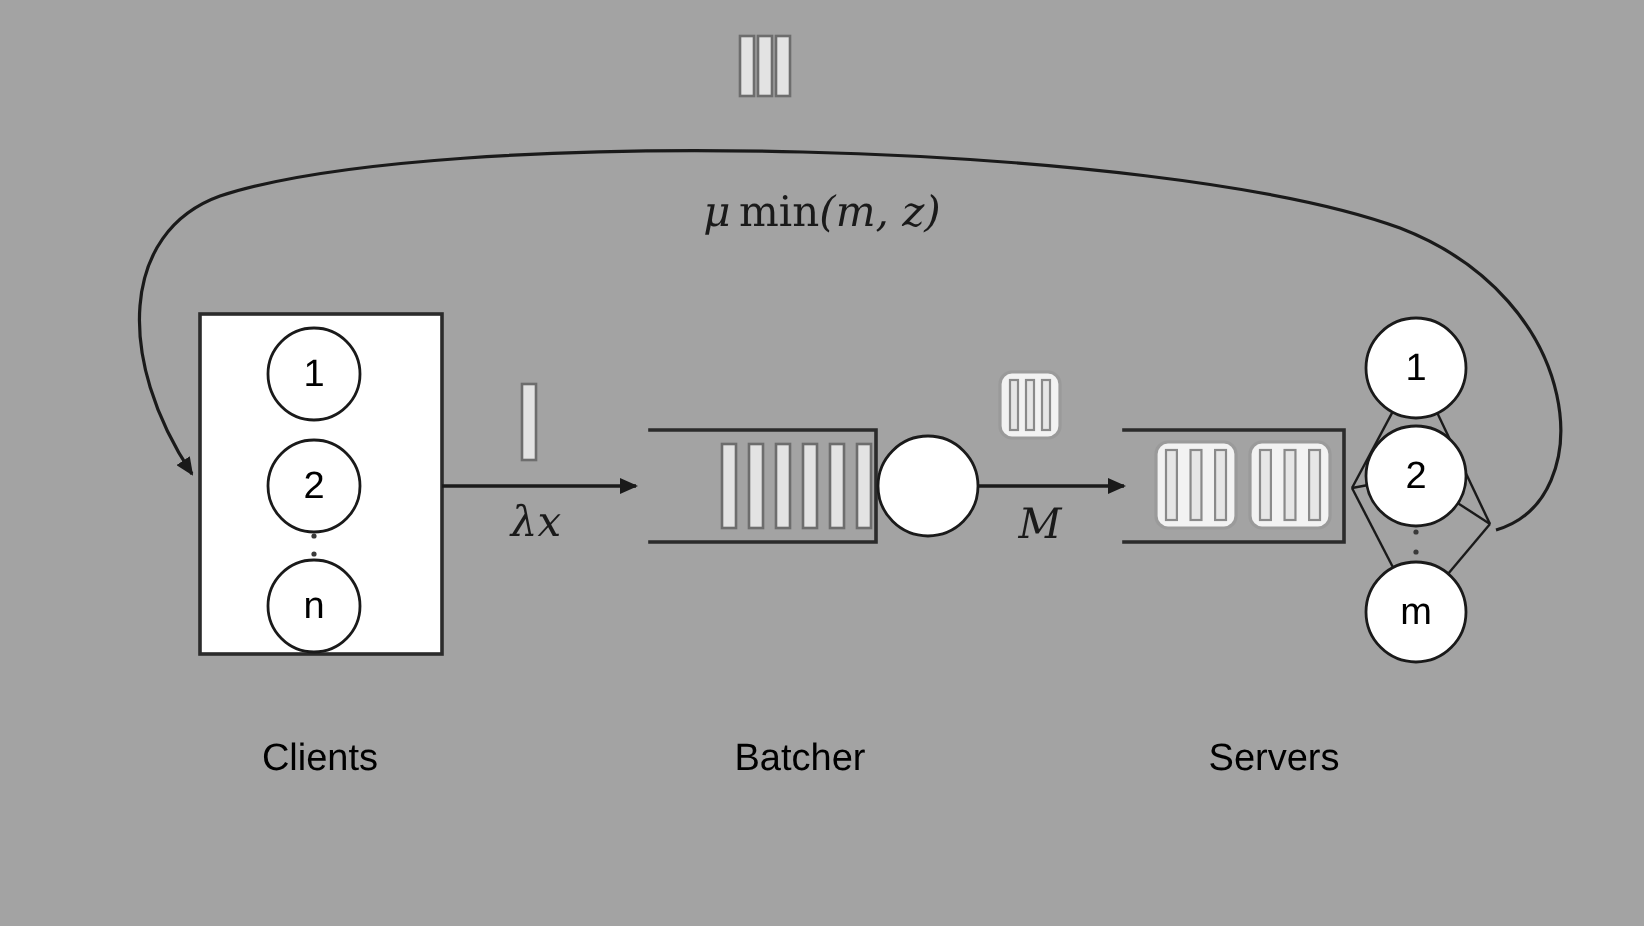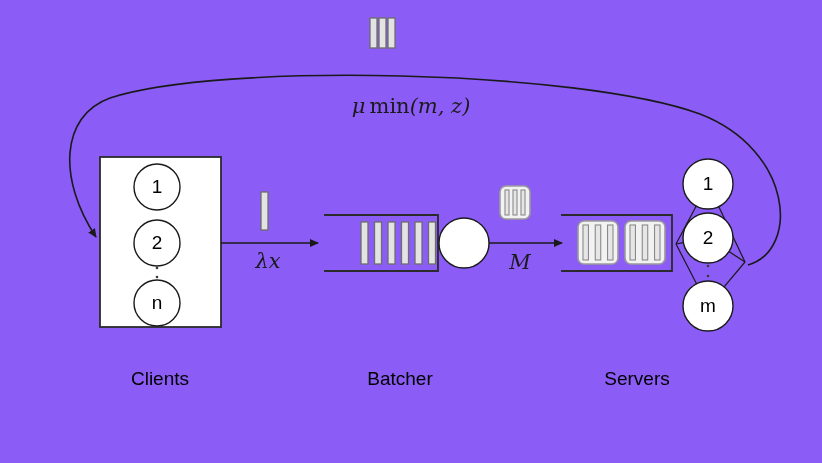--- a/index.html
+++ b/index.html
@@ -4,21 +4,21 @@
 <style>
   html, body {
     margin: 0;
     padding: 0;
     background: #ffffff;
   }
   #stage {
     position: relative;
     width: 822px;
     height: 463px;
-    background: #8b5cf6;
+    background: #a3a3a3;
     font-family: "Liberation Sans", sans-serif;
     overflow: hidden;
   }
   svg#diagram {
     position: absolute;
     left: 0;
     top: 0;
     width: 822px;
     height: 463px;
   }

